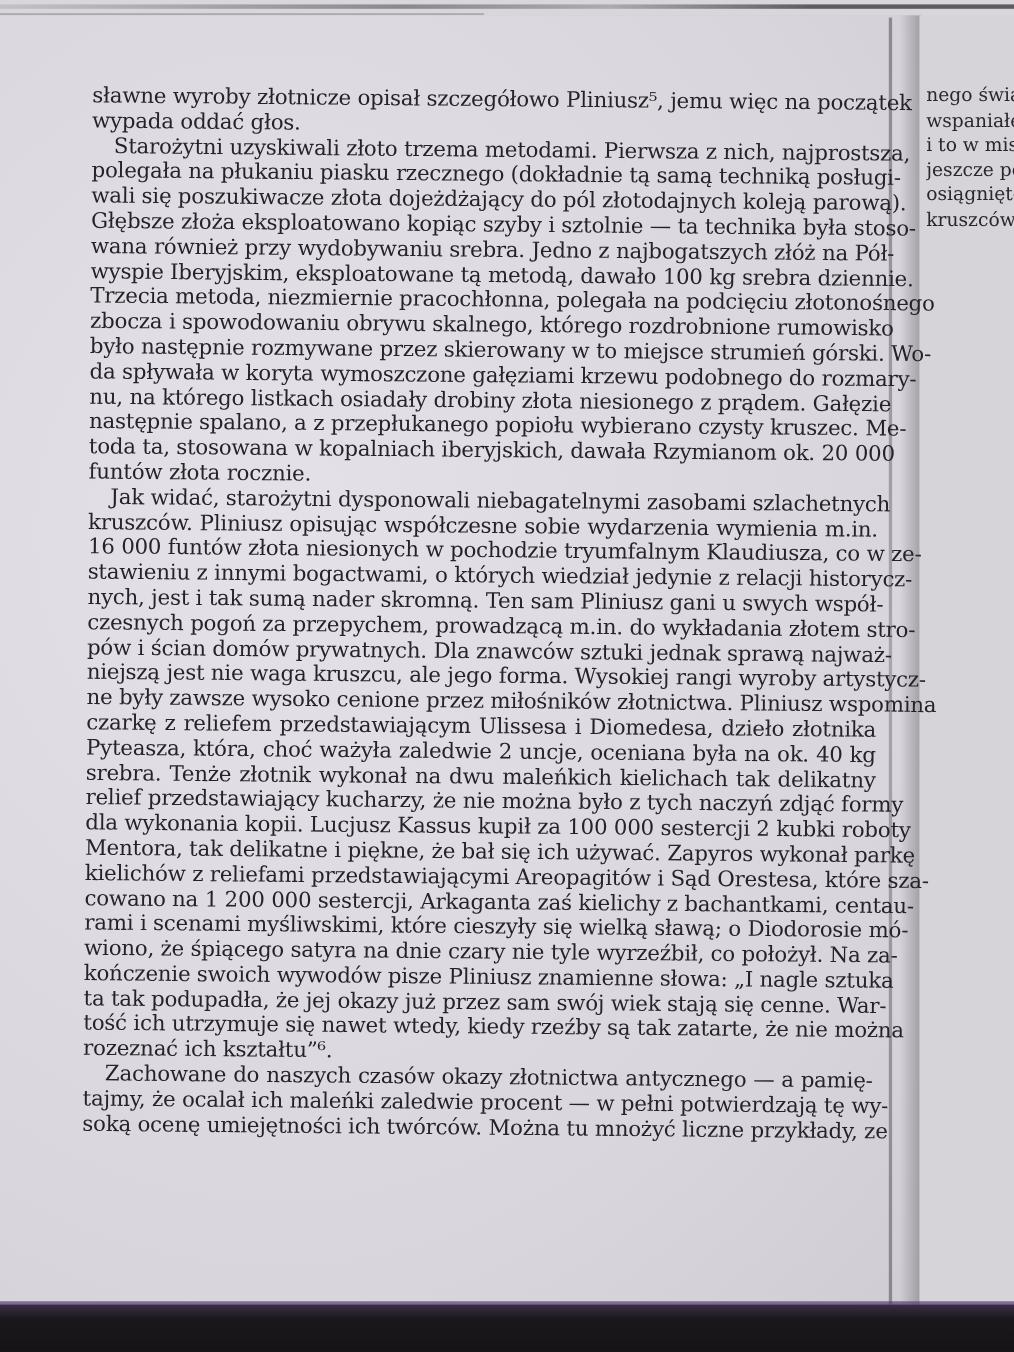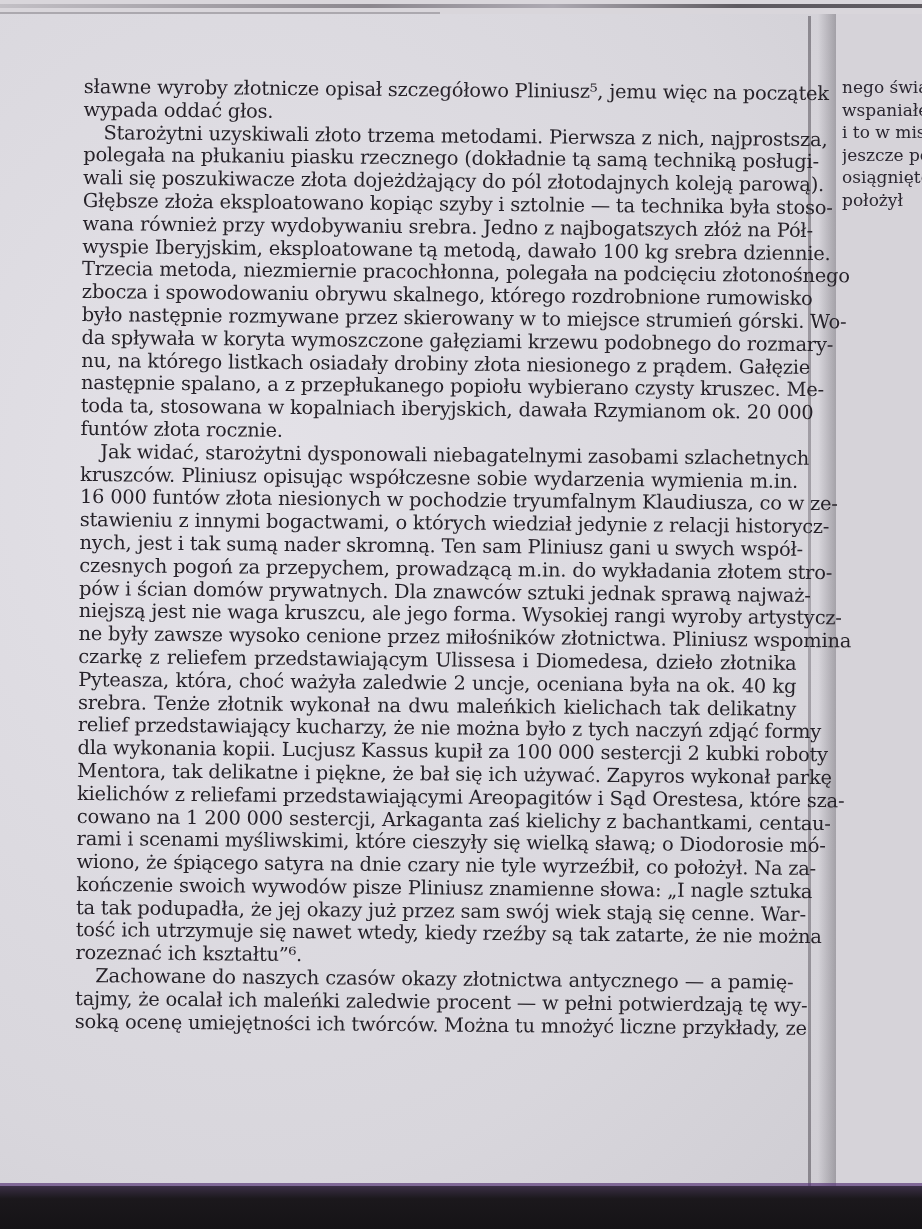--- a/index.html
+++ b/index.html
@@ -79,17 +79,17 @@
     <div class="line">tajmy, że ocalał ich maleńki zaledwie procent — w pełni potwierdzają tę wy-</div>
     <div class="line">soką ocenę umiejętności ich twórców. Można tu mnożyć liczne przykłady, ze</div>
   </div>
 
 <div class="rightcol">
   <div>nego świa</div>
   <div>wspaniałe</div>
   <div>i to w mis</div>
   <div>jeszcze po</div>
   <div>osiągnięto</div>
-  <div>położył</div>
+  <div>kruszców</div>
 </div>
 
 <div class="bottomline"></div>
 <div class="bottom"></div>
 
 </body></html>

